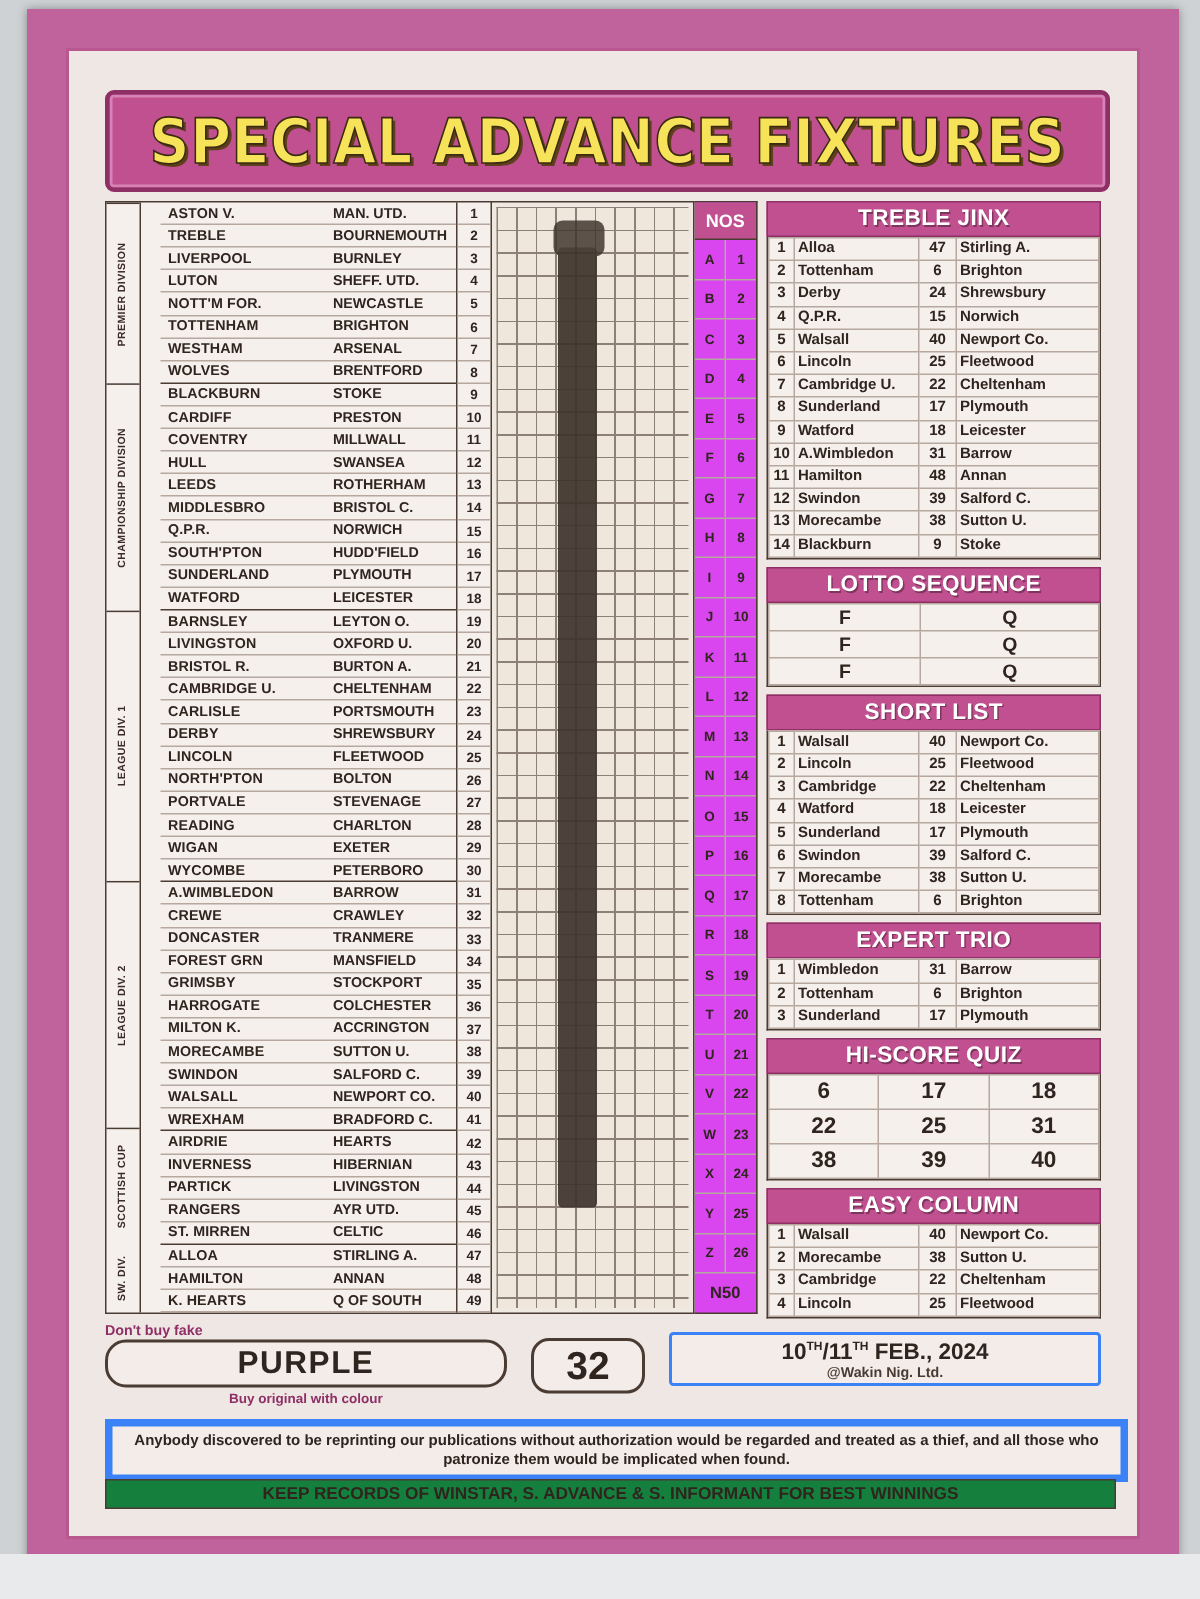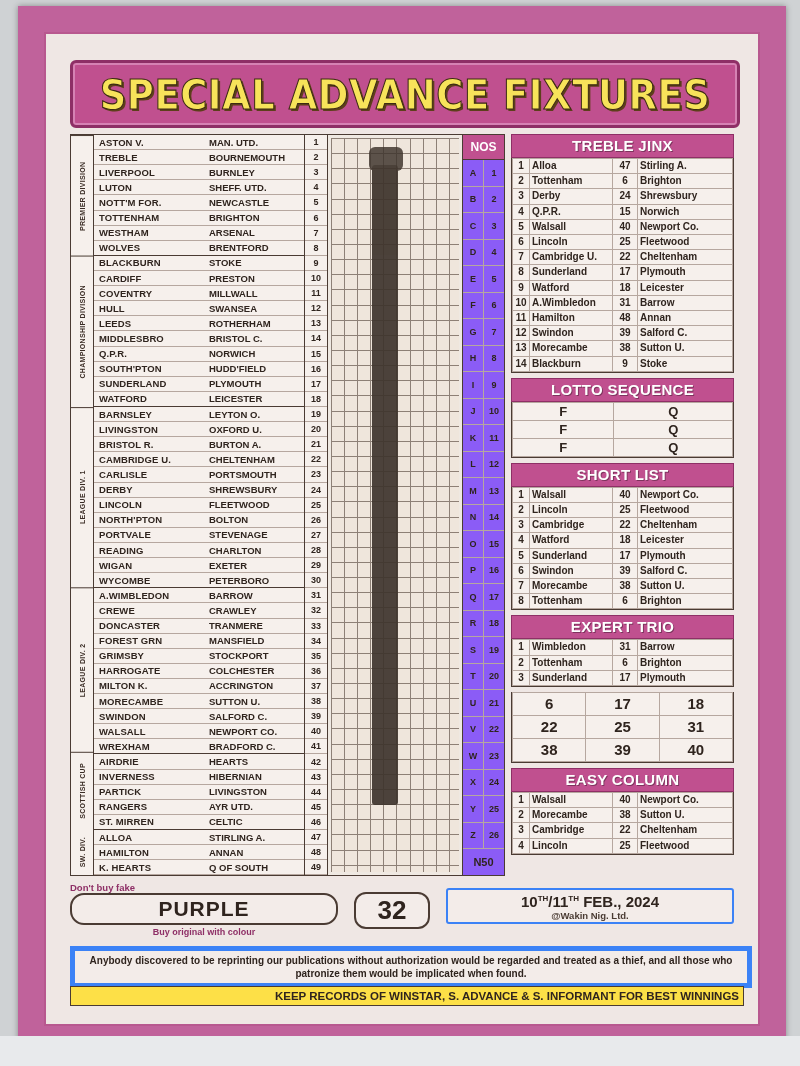--- a/index.html
+++ b/index.html
@@ -79,20 +79,21 @@
     padding:1px 0;
   }
   .div-label:last-child{border-bottom:none;}
   .fixture-rows{flex:1;display:flex;flex-direction:column;}
   .frow{
     display:flex;align-items:center;
     height:15.14px;
     border-bottom:1px solid #b6a79f;
     font-size:9.5px;color:#2f241e;
     font-weight:bold;
+    margin-left:13px;
   }
   .frow.grp-end{border-bottom:1px solid #4a3b33;}
   .frow .home{width:108px;padding-left:5px;letter-spacing:.1px;white-space:nowrap;overflow:hidden;}
   .frow .away{flex:1;padding-left:2px;white-space:nowrap;overflow:hidden;}
 
   
   .numcol{
     width:22px;border-left:1px solid #4a3b33;
     display:flex;flex-direction:column;
   }
@@ -125,21 +126,21 @@
     border-radius:3px;
   }
   .ink-blot:after{
     content:"";position:absolute;left:-3px;top:-18px;width:34px;height:24px;
     background:#3e342c;border-radius:6px;opacity:.9;
   }
 
   
   .nos{
     width:42px;border:1px solid #4a3b33;border-left:none;
-    display:flex;flex-direction:column;background:#8b5cf6;
+    display:flex;flex-direction:column;background:#d946ef;
     box-sizing:border-box;
   }
   .nos-head{
     height:24px;display:flex;align-items:center;justify-content:center;
     background:#c0508f;color:#fff;font-weight:bold;font-size:12px;
     border-bottom:1px solid #4a3b33;
   }
   .nos-row{
     flex:1;display:flex;border-bottom:1px solid #b6a79f;
     font-size:9px;font-weight:bold;color:#2f241e;
@@ -225,22 +226,22 @@
   .date-sub{font-size:9.5px;font-weight:bold;color:#4a3b33;}
 
   .warn{
     position:absolute;left:70px;top:946px;width:664px;
     border:5px solid #3b82f6;background:#f3ece9;
     text-align:center;font-size:10px;font-weight:bold;color:#2f241e;
     padding:3px 4px;line-height:13px;
   }
   .keep{
     position:absolute;left:70px;top:986px;width:664px;
-    border:1px solid #4a3b33;background:#fde047;
-    text-align:right;font-size:11.5px;font-weight:bold;color:#2f241e;
+    border:1px solid #4a3b33;background:#15803d;
+    text-align:center;font-size:11.5px;font-weight:bold;color:#2f241e;
     padding:3px 4px;
   }
   .bg-bottom{
     position:absolute;left:0;top:1036px;width:800px;height:30px;
     background:#e8eaec;
   }
   .blue-text{
     position:absolute;left:330px;top:1040px;
     font-size:30px;font-weight:bold;color:#2b5fa8;opacity:.75;
     font-family:"DejaVu Sans", sans-serif;
@@ -840,20 +841,21 @@
                   <td class="tm">Sunderland</td>
                   <td class="nm">17</td>
                   <td class="tm2">Plymouth</td>
                 </tr>
           </tbody>
             </table>
         </div>
       </div>
 
       <div class="panel">
+        <div class="panel-head">HI-SCORE QUIZ</div>
         <div class="panel-body">
           <table class="ptable hiscore">
             <tbody>
                 <tr>
                   <td>6</td>
                   <td>17</td>
                   <td>18</td>
                 </tr>
             <tr>
                   <td>22</td>

